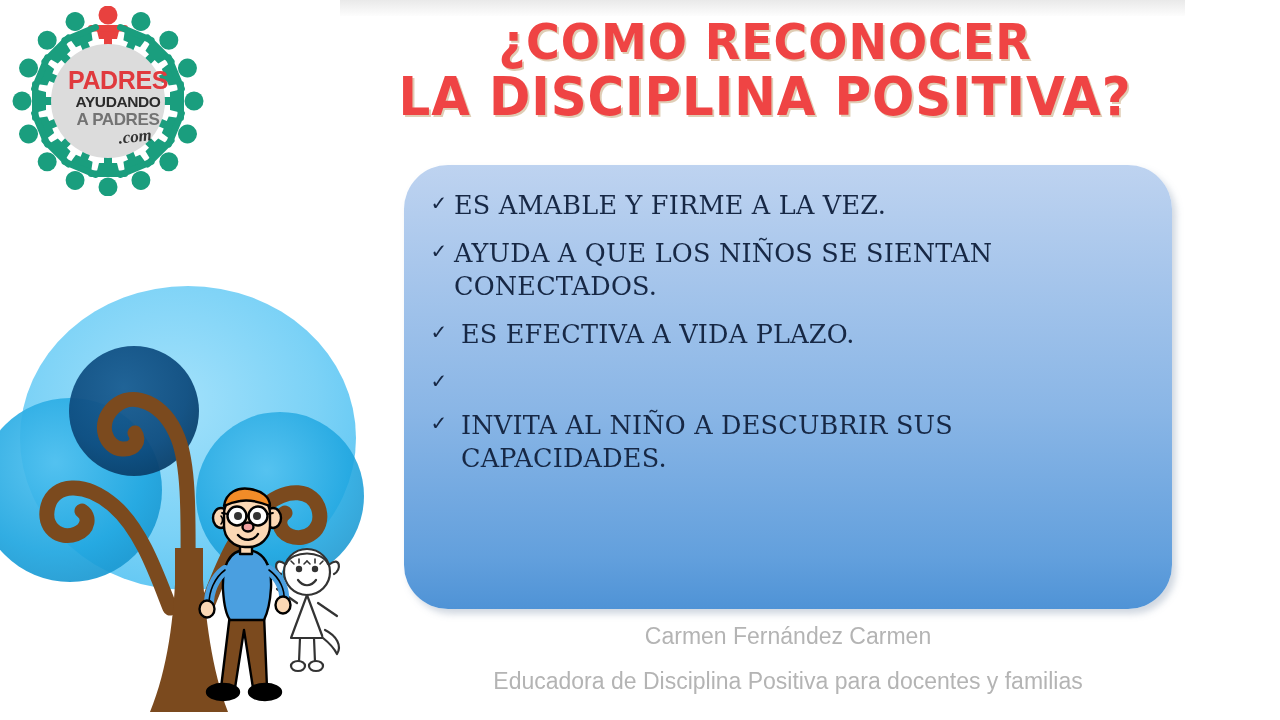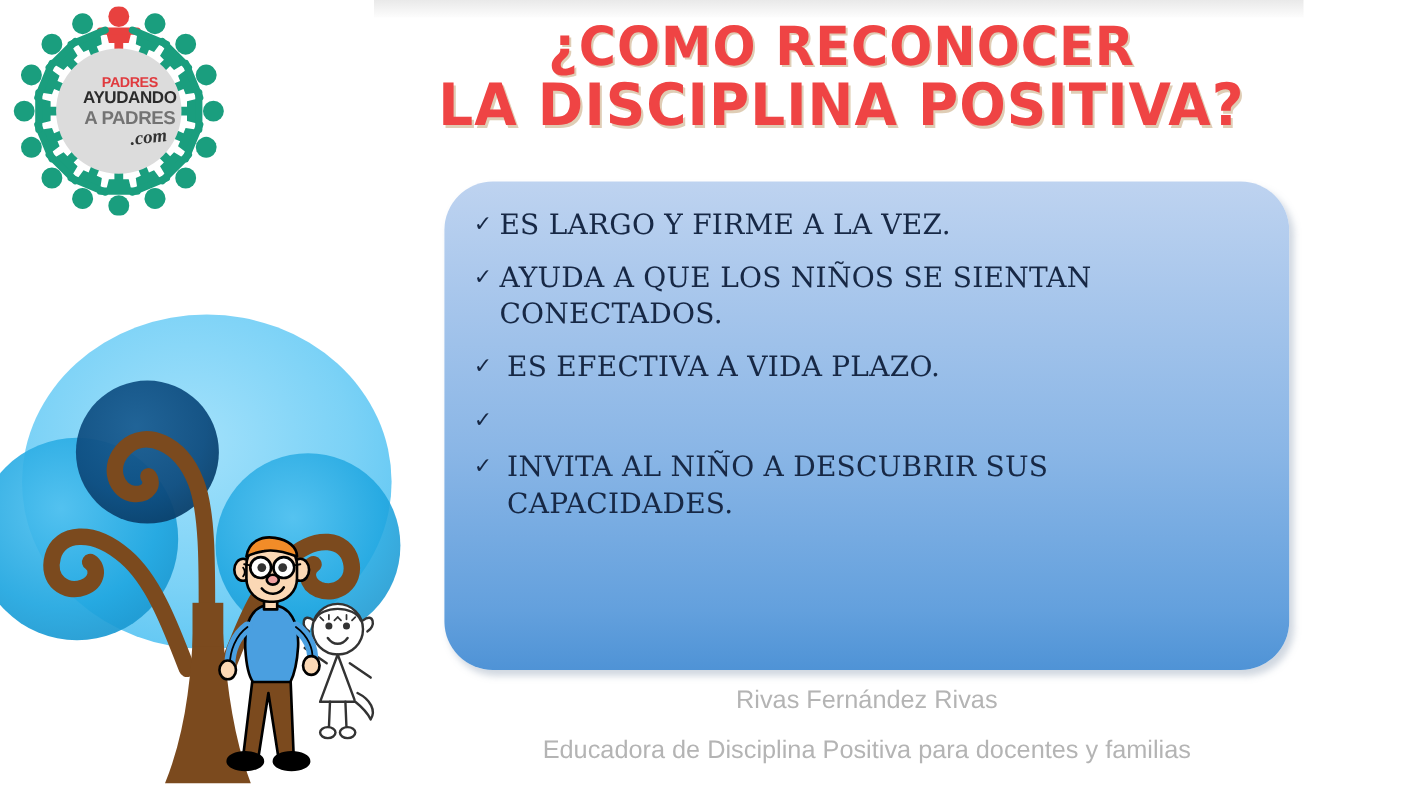--- a/index.html
+++ b/index.html
@@ -44,21 +44,21 @@
     left: 52px;
     top: 62px;
     width: 112px;
     text-align: center;
     line-height: 1.0;
     pointer-events: none;
   }
   .logo-l1 {
     font-family: "Liberation Sans", sans-serif;
     font-weight: bold;
-    font-size: 13px;
+    font-size: 25px;
     letter-spacing: -0.4px;
     color: #e03a3e;
   }
   .logo-l2 {
     font-family: "Liberation Sans", sans-serif;
     font-weight: bold;
     font-size: 15.5px;
     letter-spacing: -0.4px;
     color: #2b2b2b;
     margin-top: 1px;
@@ -404,21 +404,21 @@
   <div class="title">
     <div class="title-l1">¿COMO RECONOCER</div>
     <div class="title-l2">LA DISCIPLINA POSITIVA?</div>
   </div>
 
   <div class="panel">
     <div class="bullets">
 
       <div class="bullet">
         <span class="check">✓</span>
-        <span class="btext">ES LARGO Y FIRME A LA VEZ.</span>
+        <span class="btext">ES AMABLE Y FIRME A LA VEZ.</span>
       </div>
 
       <div class="bullet">
         <span class="check">✓</span>
         <span class="btext">AYUDA A QUE LOS NIÑOS SE SIENTAN CONECTADOS.</span>
       </div>
 
       <div class="bullet b-indent">
         <span class="check">✓</span>
         <span class="btext">ES EFECTIVA A VIDA PLAZO.</span>
@@ -430,17 +430,17 @@
 
       <div class="bullet b-indent">
         <span class="check">✓</span>
         <span class="btext">INVITA AL NIÑO A DESCUBRIR SUS CAPACIDADES.</span>
       </div>
 
     </div>
   </div>
 
   <div class="caption">
-    <div class="caption-name">Rivas Fernández Rivas</div>
+    <div class="caption-name">Carmen Fernández Carmen</div>
     <div class="caption-role">Educadora de Disciplina Positiva para docentes y familias</div>
   </div>
 
 </div>
 
 </body></html>

